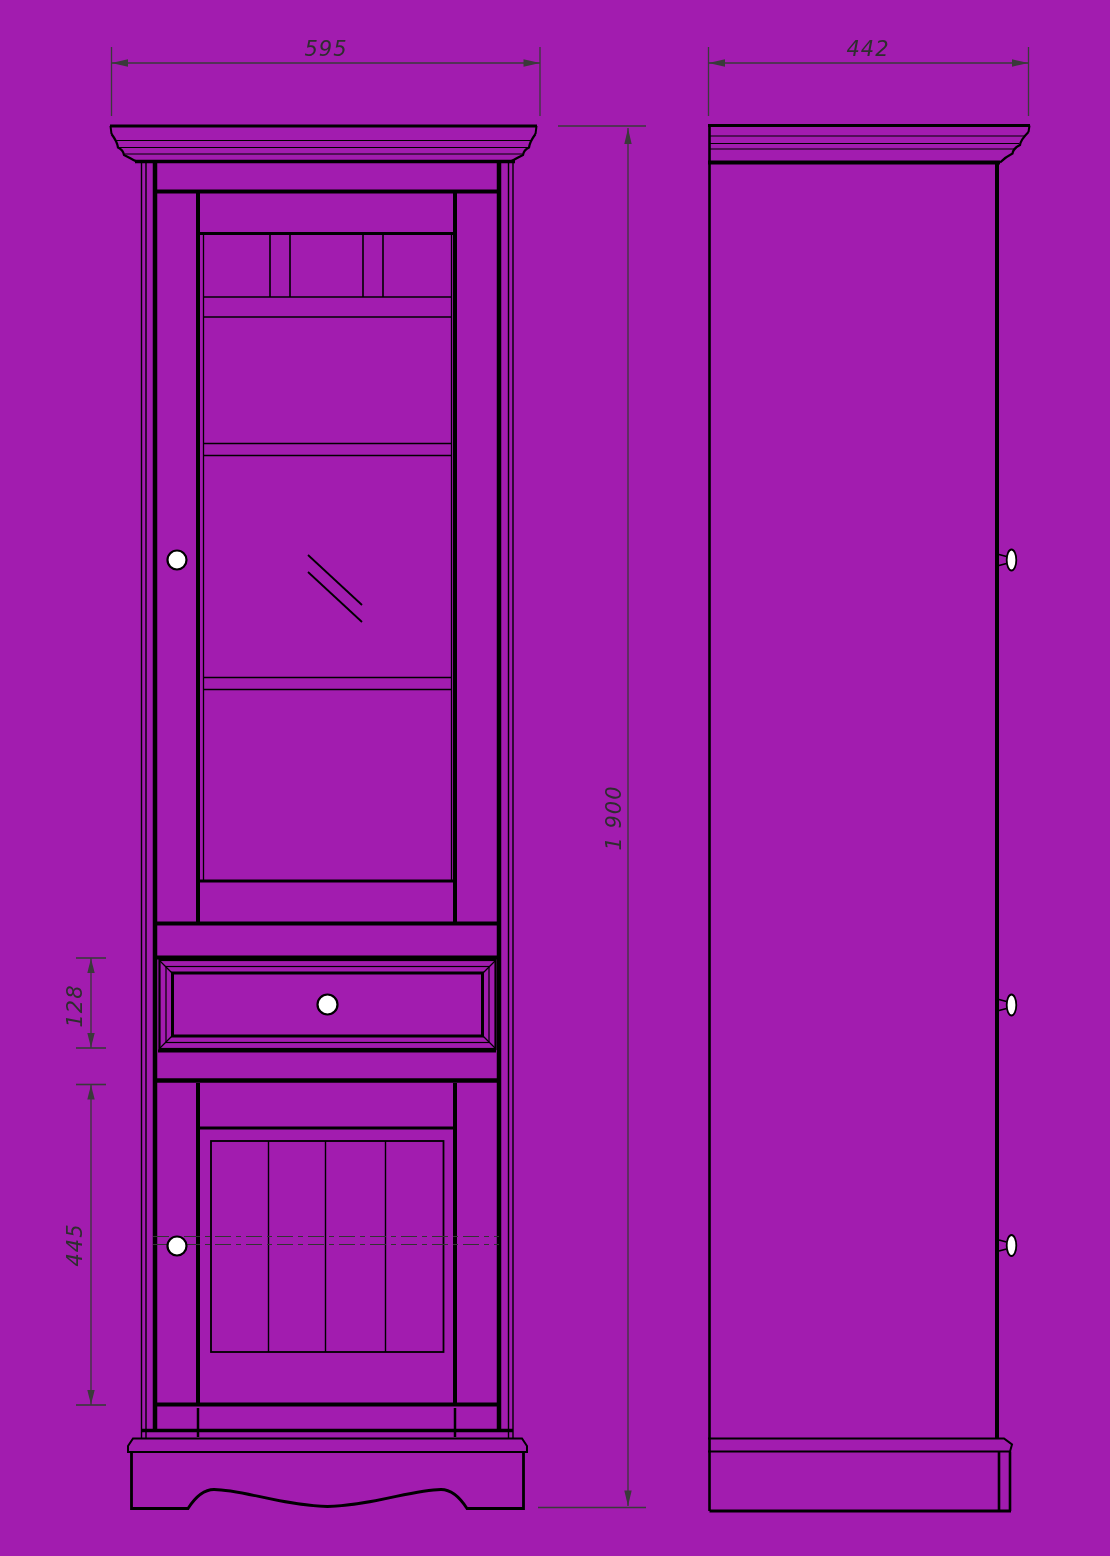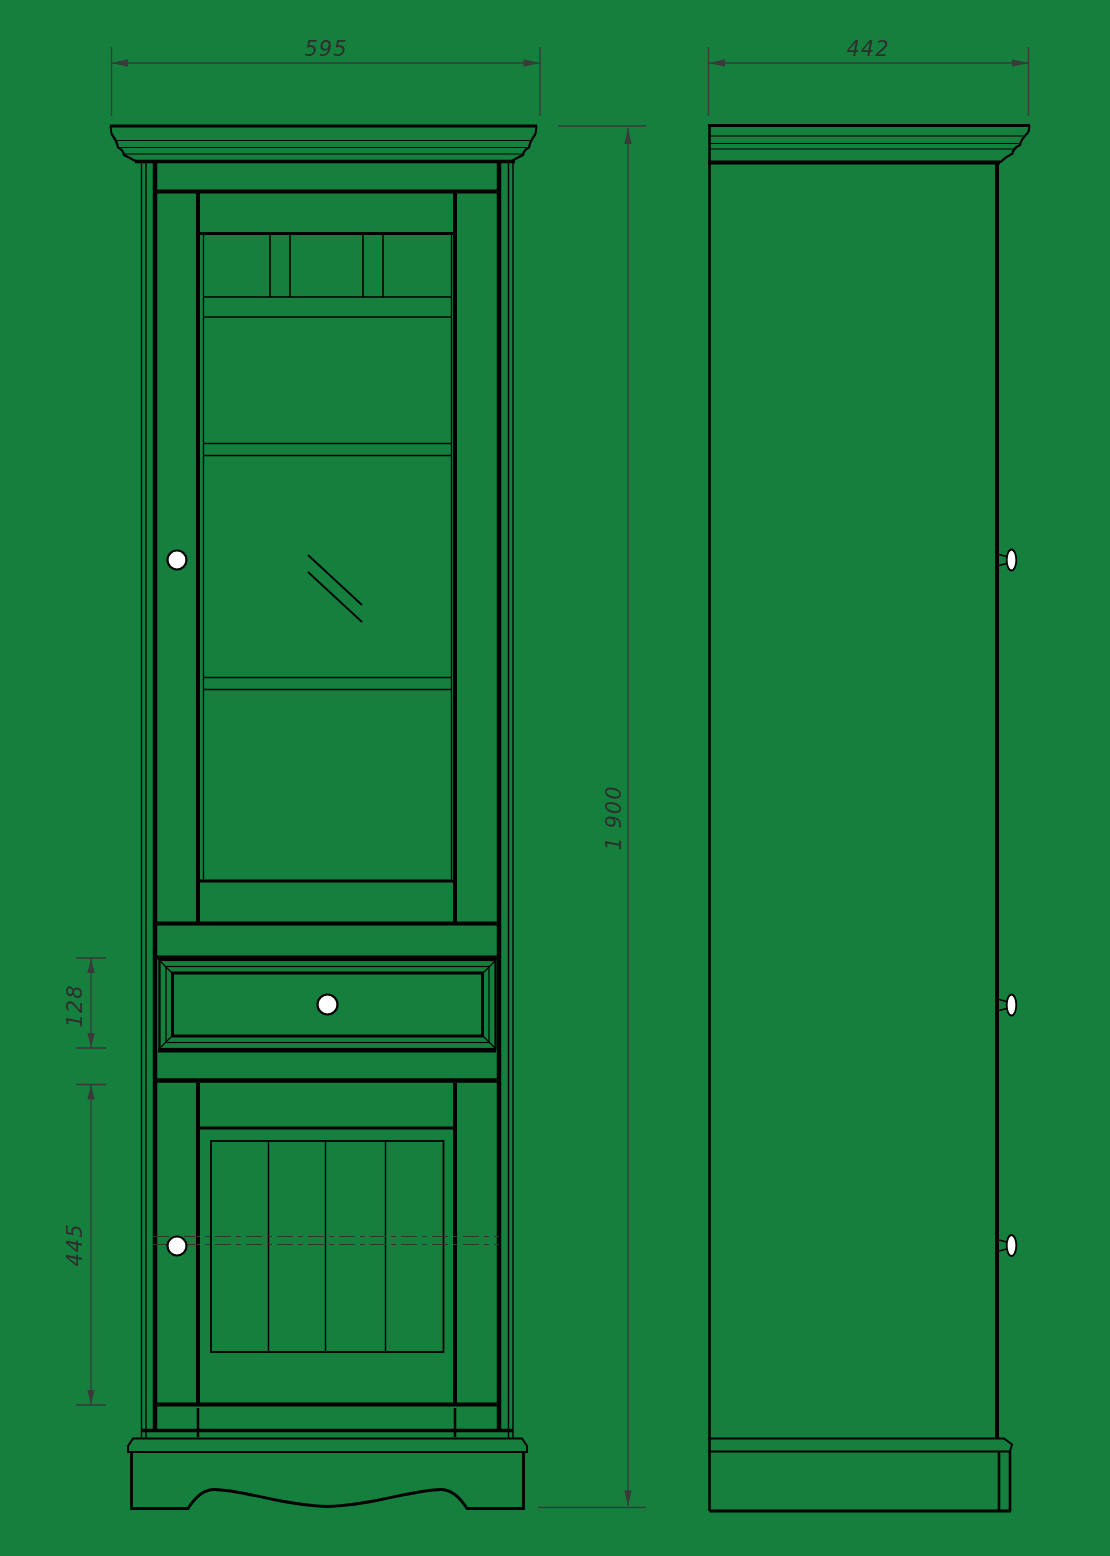--- a/index.html
+++ b/index.html
@@ -1,19 +1,19 @@
 <!DOCTYPE html>
 <html><head>
 <meta charset="utf-8">
 <style>
   html,body{margin:0;padding:0;background:#ffffff;}
   .canvas{
     position:relative;
     width:1110px;height:1556px;
-    background:#15803d;
+    background:#a21caf;
     font-family:"DejaVu Sans",sans-serif;
     overflow:hidden;
   }
   svg{display:block;}
   text.dim{
     font-family:"DejaVu Sans",sans-serif;
     font-style:italic;
     font-size:21px;
     letter-spacing:1px;
     fill:#2e2e2e;

